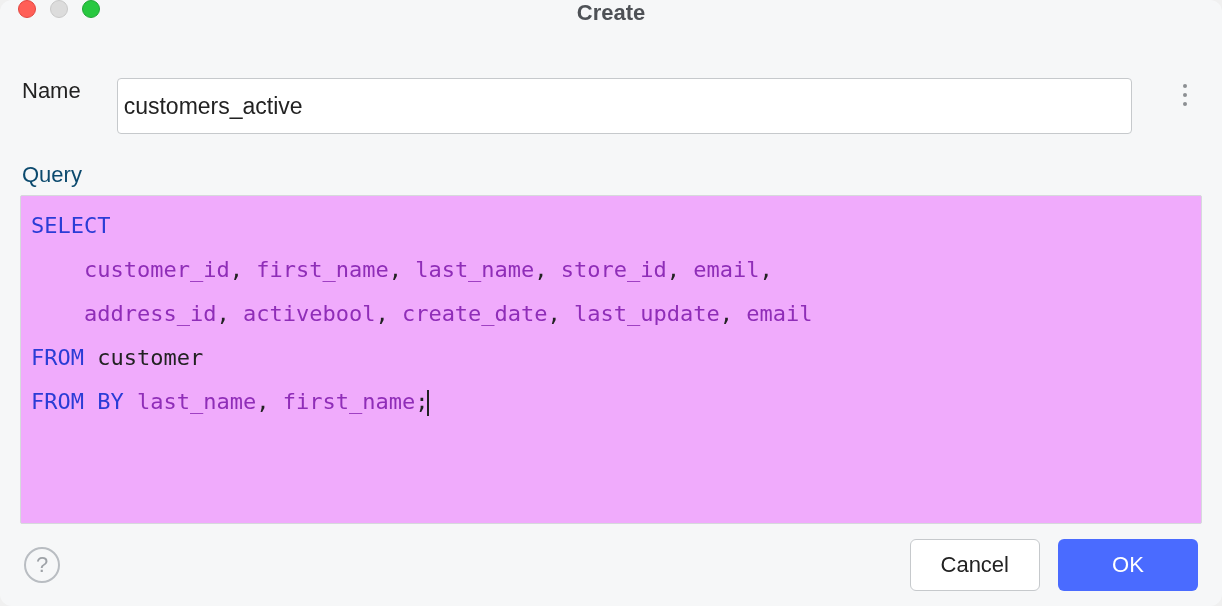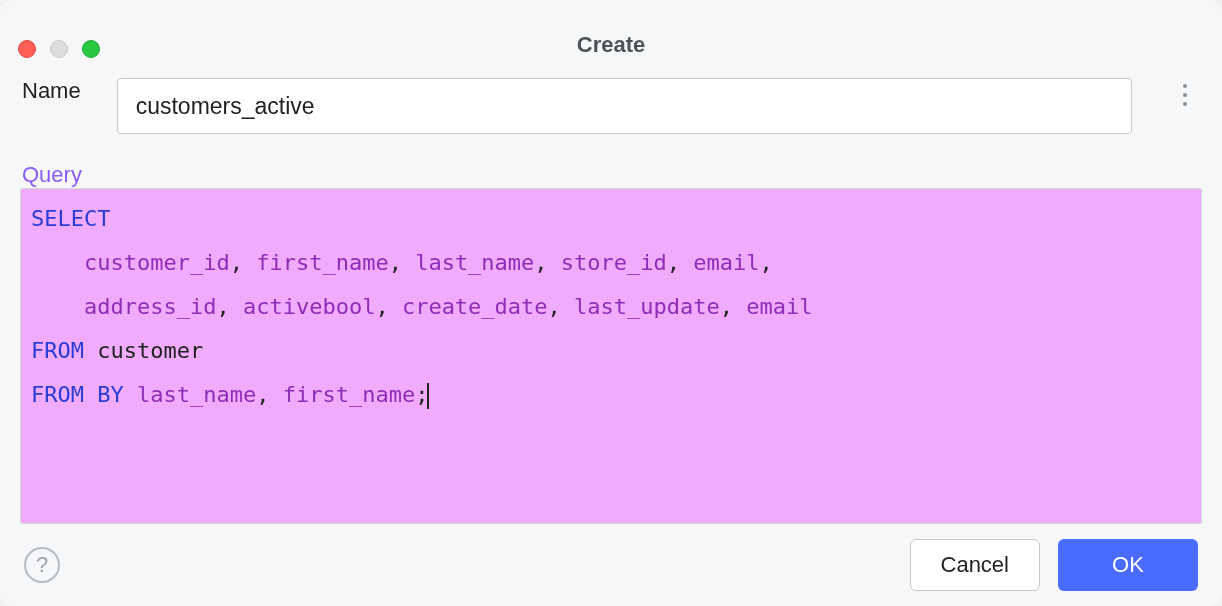--- a/index.html
+++ b/index.html
@@ -1,31 +1,31 @@
 <!DOCTYPE html>
 <html><head>
   <meta charset="utf-8">
   <style>
     *{box-sizing:border-box;margin:0;padding:0}
     body{font-family:-apple-system,BlinkMacSystemFont,"Segoe UI",sans-serif;background:#f0f0f0;width:1222px;height:606px;overflow:hidden}
     .window{width:1222px;height:606px;background:#f6f7f8;border-radius:12px;position:relative;display:flex;flex-direction:column}
-    .titlebar{height:58px;display:flex;align-items:flex-end;position:relative;padding:0 18px}
+    .titlebar{height:58px;display:flex;align-items:flex-start;position:relative;padding:0 18px}
     .traffic{display:flex;gap:14px;align-items:center}
     .dot{width:18px;height:18px;border-radius:50%}
     .dot.red{background:#ff5f57;border:1px solid #e24640}
     .dot.yellow{background:#dcdcdc;border:1px solid #c9c9c9}
     .dot.green{background:#28c840;border:1px solid #21a636}
     .title{position:absolute;left:50%;transform:translateX(-50%);font-size:22px;font-weight:700;color:#4e5156}
     .content{flex:1;padding:20px 20px 0 20px;display:flex;flex-direction:column}
     .name-row{display:flex;gap:36px;margin-bottom:28px}
     .label-name{font-size:22px;color:#222;padding-left:2px}
-    .name-input{flex:1;height:56px;border:1px solid #c6c9cc;border-radius:4px;background:#fff;font-size:23px;color:#222;padding:0 18px;outline:none}
+    .name-input{flex:1;height:56px;border:1px solid #c6c9cc;border-radius:4px;background:#fff;font-size:23px;color:#222;padding:0 6px;outline:none}
     .kebab{width:34px;display:flex;flex-direction:column;align-items:center;gap:5px;cursor:pointer;padding:6px 0}
     .kebab span{width:4px;height:4px;background:#8c8f93;border-radius:50%}
-    .label-query{font-size:22px;color:#8b5cf6;padding-left:2px;margin-bottom:0}
+    .label-query{font-size:22px;color:#0c4a6e;padding-left:2px;margin-bottom:7px}
     .editor{flex:1;background:#f0abfc;border:1px solid #d6d9dc;border-top:1px solid #d6d9dc;border-radius:2px;padding:8px 10px;font-family:"SF Mono",Menlo,Consolas,monospace;font-size:22px;line-height:44px;color:#222;overflow:auto}
     .editor .ln{white-space:pre}
     .kw{color:#2a3cd6}
     .id{color:#8f2db8}
     .plain{color:#222}
     .caret{display:inline-block;width:0;height:26px;border-right:2px solid #222;vertical-align:middle;margin-left:-1px}
     .footer{height:82px;display:flex;align-items:center;padding:0 24px;gap:18px}
     .help{width:36px;height:36px;border:2px solid #b9bdc2;border-radius:50%;display:flex;align-items:center;justify-content:center;font-size:22px;color:#9ea2a7;cursor:pointer}
     .spacer{flex:1}
     .btn{height:52px;border-radius:6px;font-size:22px;padding:0 30px;cursor:pointer;border:1px solid transparent}

